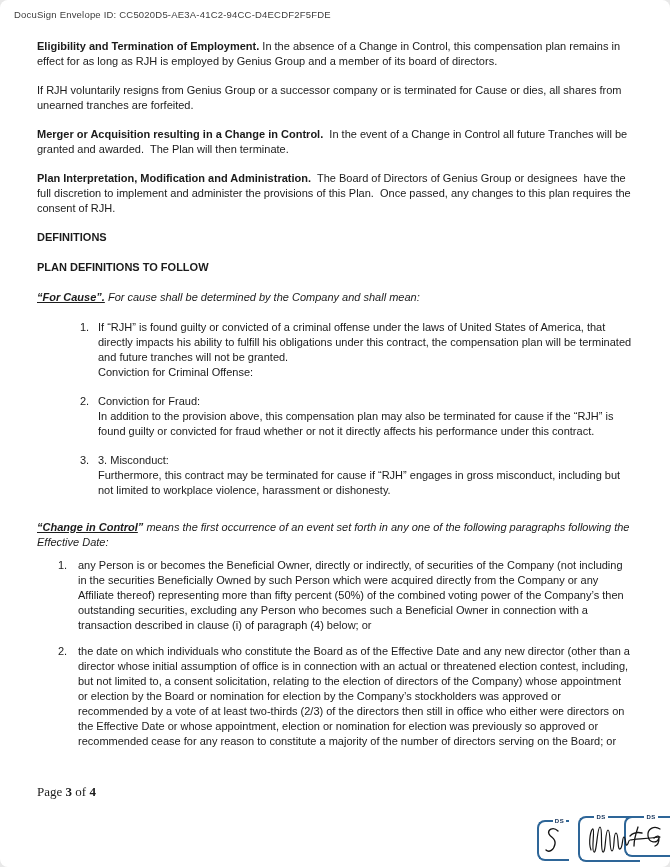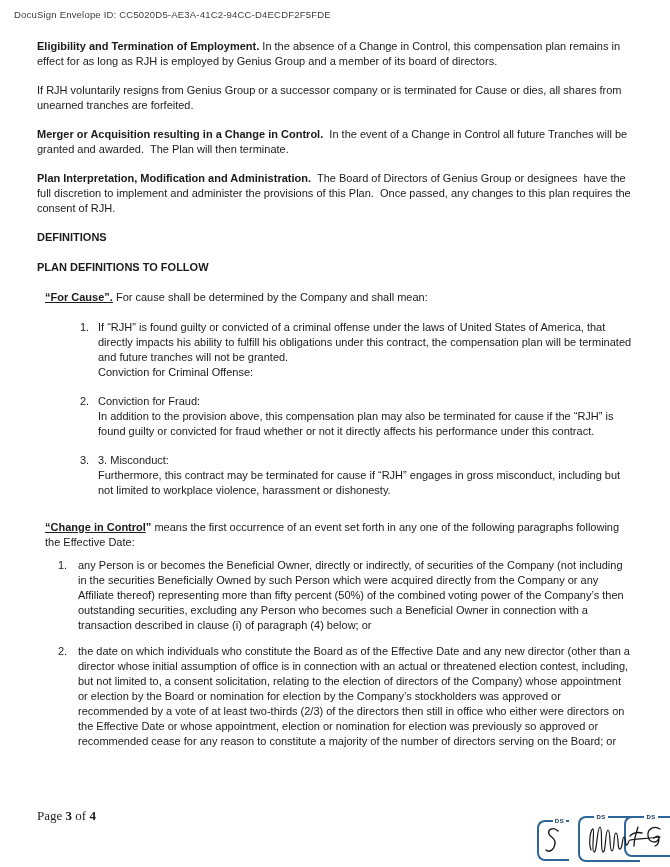--- a/index.html
+++ b/index.html
@@ -4,43 +4,44 @@
 <style>
   html,body{margin:0;padding:0;background:#e8e8e8;}
   .page{
     position:relative;
     width:670px;height:867px;
     background:#ffffff;
     font-family:"Liberation Sans",sans-serif;
     color:#1b1b1b;
     overflow:hidden;
     margin:0 auto;
+    border-radius:8px;
   }
   .envelope{
     position:absolute;top:9px;left:14px;
     font-size:9.5px;color:#3d3d3d;letter-spacing:.2px;
     white-space:pre;
   }
   .doc{
     position:absolute;top:39px;left:37px;width:595px;
     font-size:11px;line-height:15px;
   }
   .para{margin:0 0 14px 0;white-space:pre-wrap;}
   b{font-weight:bold;}
   .u{text-decoration:underline;}
   .heading{font-weight:bold;margin:0 0 15px 0;}
-  .def-lead{margin:0 0 15px 8px;white-space:pre-wrap;}
+  .def-lead{margin:0 0 15px 0;white-space:pre-wrap;font-style:italic;}
   .mt-extra{margin-top:22px;margin-bottom:8px;}
   .fc-item{display:flex;padding-left:43px;margin-bottom:14px;}
   .fc-num{width:18px;flex:none;}
   .cc-item{display:flex;padding-left:21px;margin-bottom:11px;}
   .cc-num{width:20px;flex:none;}
   .item-body{flex:1;}
   .page-label{
-    position:absolute;left:37px;top:808px;
+    position:absolute;left:37px;top:784px;
     font-family:"Liberation Serif",serif;font-size:13px;color:#1b1b1b;
     white-space:pre;
   }
   .stamp{
     position:absolute;
     border:2px solid #2e6698;border-right:none;
     border-radius:8px 0 0 8px;
     background:transparent;
   }
   .stamp .ds{

